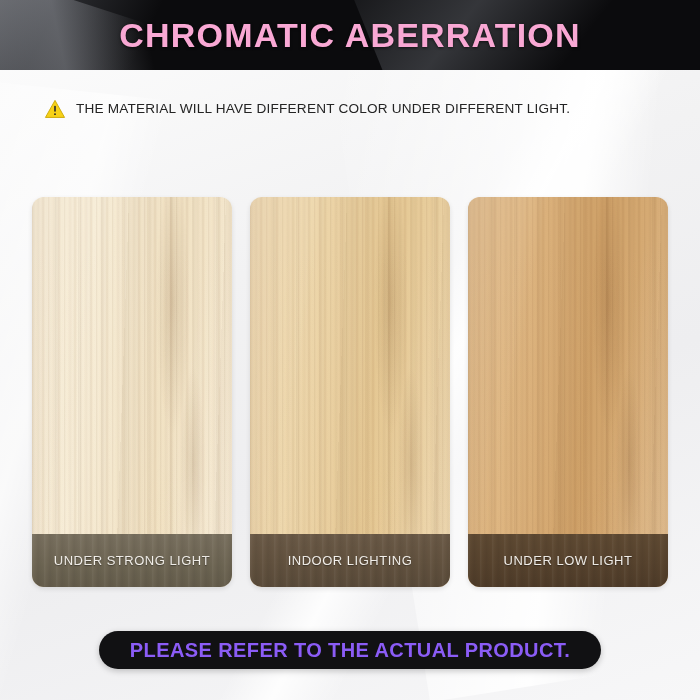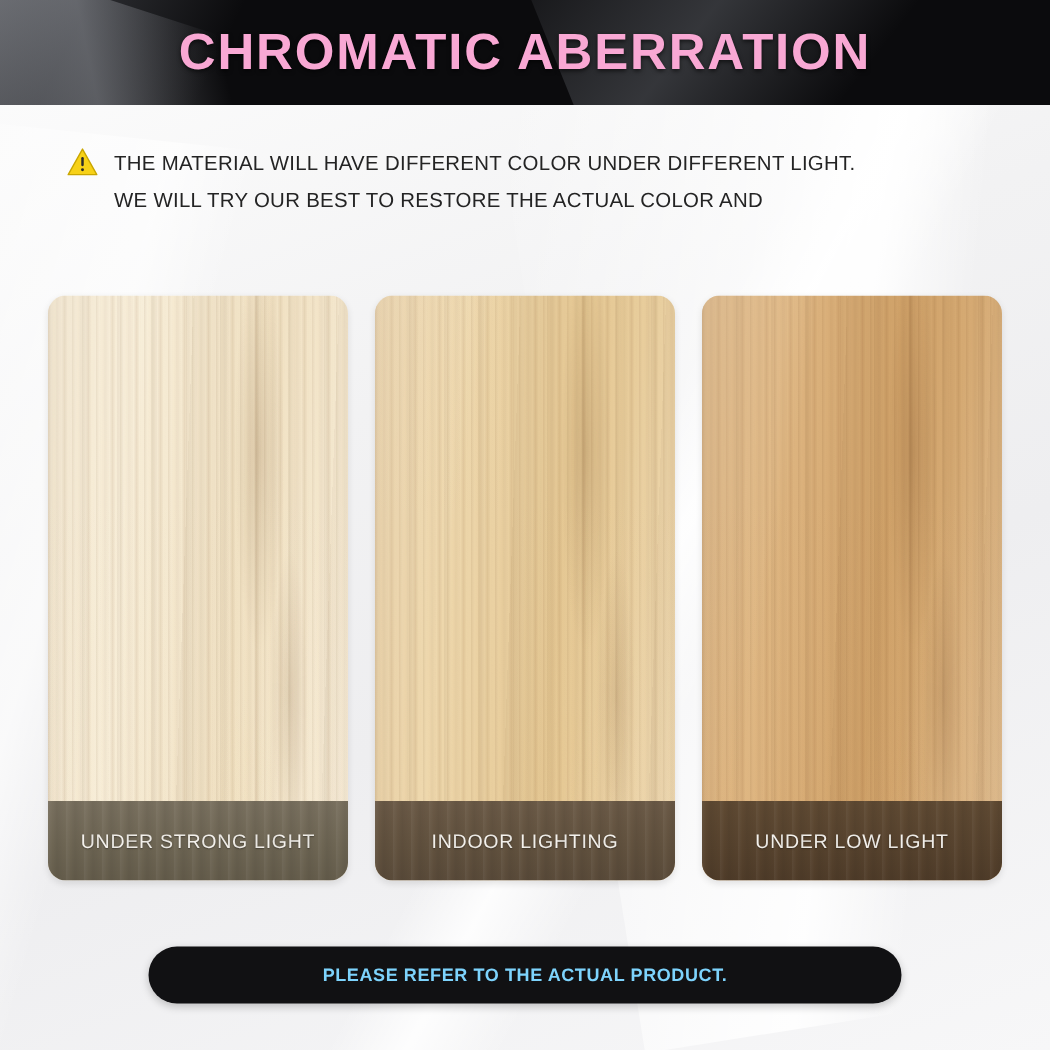--- a/index.html
+++ b/index.html
@@ -117,21 +117,21 @@
     text-shadow: 0 1px 3px rgba(0,0,0,0.6);
   }
 
   
   .notice {
     position: absolute;
     left: 44px;
     top: 96px;
     width: 620px;
     display: flex;
-    align-items: flex-start;
+    align-items: center;
   }
   .warn-icon {
     flex: 0 0 auto;
     width: 22px;
     height: 22px;
     margin-top: 1px;
     margin-right: 10px;
   }
   .notice-lines {
     color: #242424;
@@ -253,22 +253,22 @@
     position: absolute;
     left: 99px;
     top: 631px;
     width: 502px;
     height: 38px;
     border-radius: 19px;
     background: #111113;
     display: flex;
     align-items: center;
     justify-content: center;
-    color: #7dd3fc;
-    font-size: 12px;
+    color: #8b5cf6;
+    font-size: 20px;
     font-weight: bold;
     letter-spacing: 0.4px;
     white-space: nowrap;
     box-shadow: 0 2px 6px rgba(0,0,0,0.22);
   }
 </style>
 </head>
 <body>
 
 <div class="page">
@@ -286,21 +286,20 @@
   <div class="notice">
     <span class="warn-icon">
       <svg viewBox="0 0 24 24" width="22" height="22" aria-hidden="true">
         <path d="M12 2.6 L22.4 21.2 L1.6 21.2 Z" fill="#f7d117" stroke="#c9a600" stroke-width="1" stroke-linejoin="round"></path>
         <rect x="11.1" y="8.4" width="1.8" height="6.6" rx="0.8" fill="#2b2b2b"></rect>
         <circle cx="12" cy="17.6" r="1.05" fill="#2b2b2b"></circle>
       </svg>
     </span>
     <div class="notice-lines">
       <div>THE MATERIAL WILL HAVE DIFFERENT COLOR UNDER DIFFERENT LIGHT.</div>
-      <div>WE WILL TRY OUR BEST TO RESTORE THE ACTUAL COLOR AND</div>
     </div>
   </div>
 
   <div class="panels">
 
     <div class="panel panel-1">
       <div class="wood"></div>
       <div class="grain"></div>
       <div class="grain-knot"></div>
       <div class="sheen"></div>

